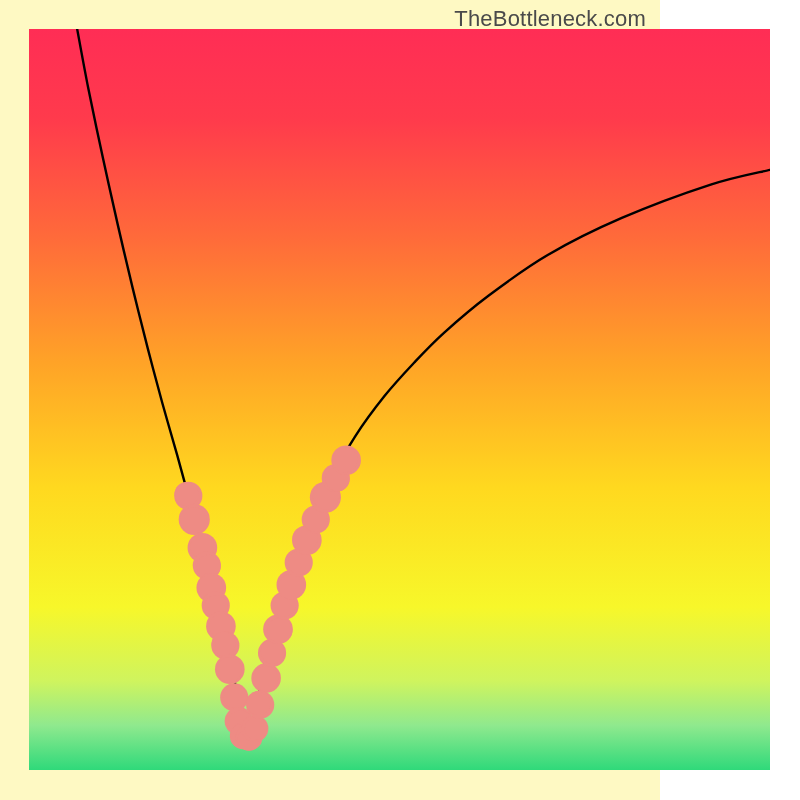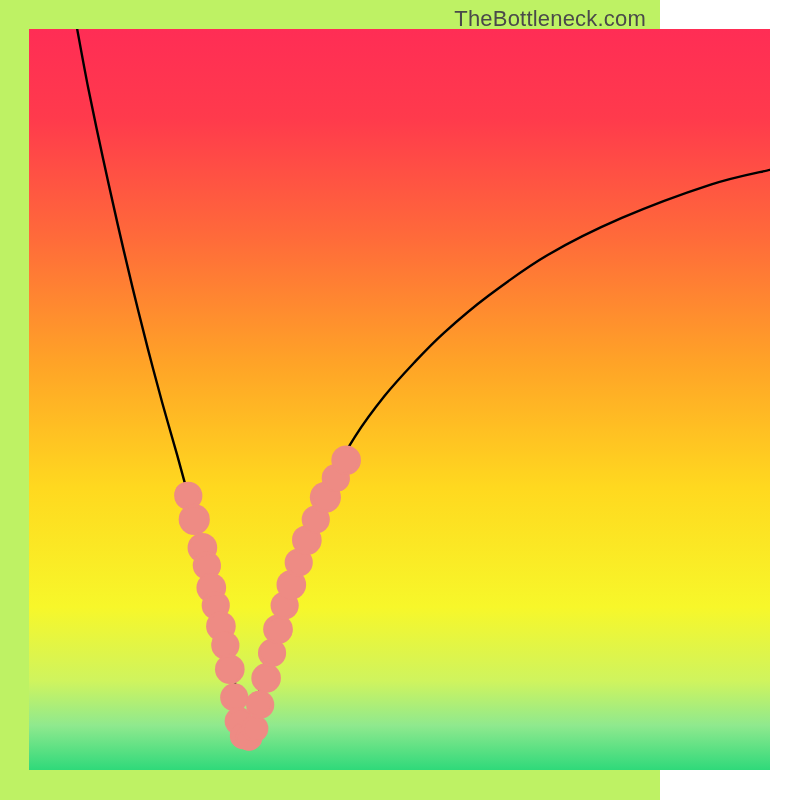--- a/index.html
+++ b/index.html
@@ -6,21 +6,21 @@
     margin: 0;
     padding: 0;
     width: 800px;
     height: 800px;
     overflow: hidden;
     font-family: Arial, Helvetica, sans-serif;
   }
   .frame {
     width: 660px;
     height: 800px;
-    background: #bef264;
+    background: #fef9c3;
     position: relative;
   }
   .watermark {
     position: absolute;
     top: 6px;
     right: 14px;
     color: #4a4a4a;
     font-size: 22px;
     font-weight: 500;
     letter-spacing: 0.2px;

